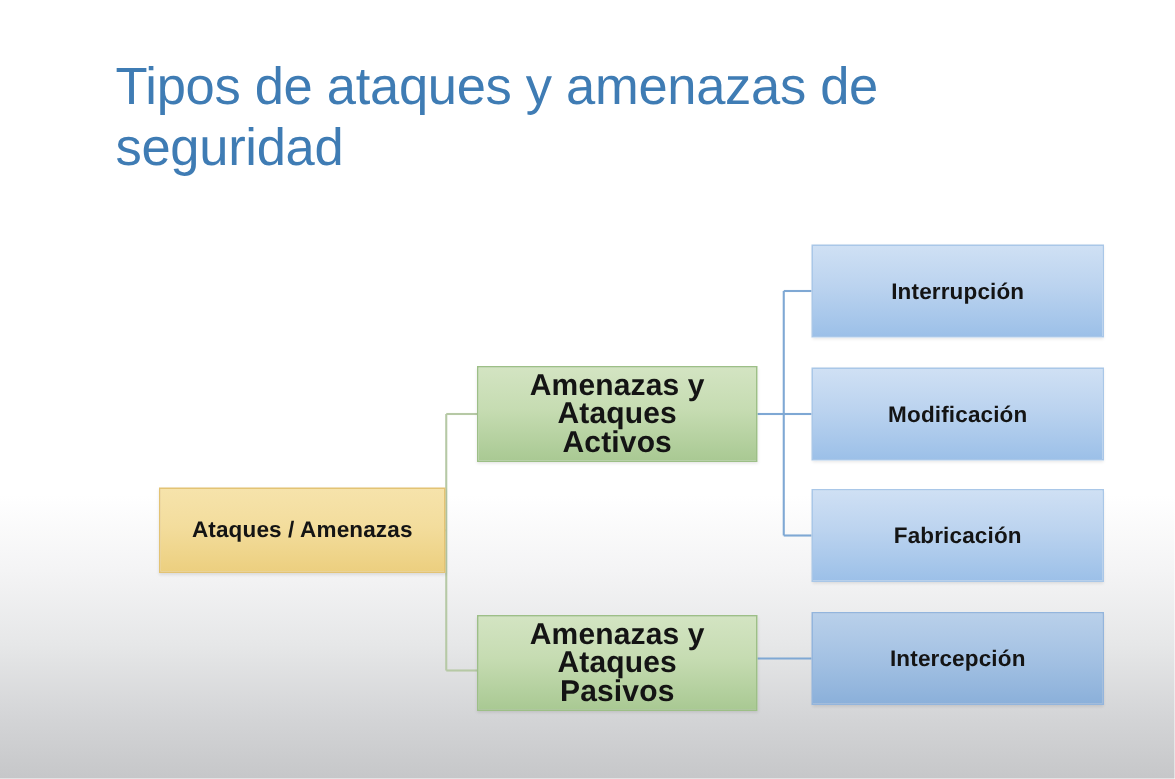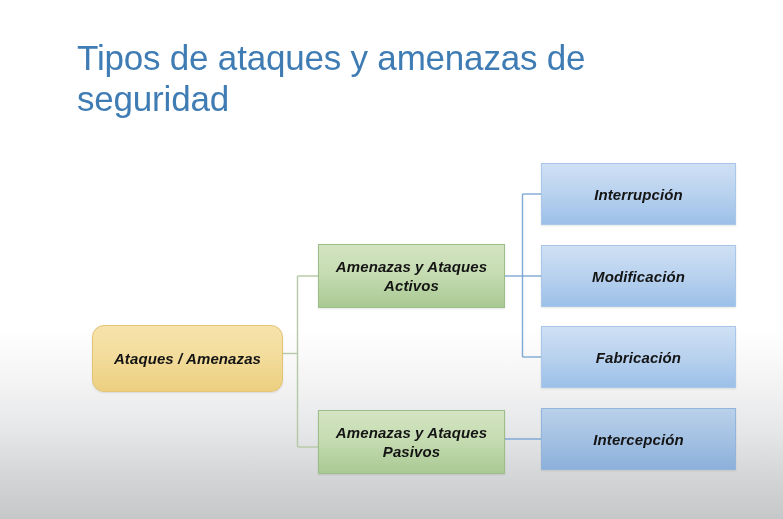--- a/index.html
+++ b/index.html
@@ -70,21 +70,21 @@
   .node-root {
     background: linear-gradient(to bottom, #f6e3ab 0%, #f3dd9d 45%, #eccf7f 100%);
     border: 1px solid #e3c374;
     font-size: 15px;
     box-shadow: 0 1px 2px rgba(0,0,0,0.10);
   }
 
   .node-green {
     background: linear-gradient(to bottom, #d3e4c2 0%, #c6dcb2 45%, #a9c993 100%);
     border: 1px solid #9dbf87;
-    font-size: 15px;
+    font-size: 20px;
     box-shadow: 0 1px 2px rgba(0,0,0,0.10);
     text-align: center;
   }
 
   .node-blue {
     background: linear-gradient(to bottom, #cfe0f4 0%, #bbd3ef 45%, #9cc0e8 100%);
     border: 1px solid #a9c7e8;
     font-size: 15px;
     box-shadow: 0 1px 2px rgba(0,0,0,0.10);
   }
@@ -93,21 +93,20 @@
     background: linear-gradient(to bottom, #b9d0ea 0%, #a6c3e4 45%, #8bb0da 100%);
     border: 1px solid #93b5dd;
     font-size: 15px;
     box-shadow: 0 1px 2px rgba(0,0,0,0.10);
   }
 
   .node-label {
     display: block;
     padding: 0 8px;
     white-space: pre-line;
-    font-style: italic;
   }
 </style>
 </head>
 <body>
 
 <div id="slide">
 
   <div id="title">Tipos de ataques y amenazas de seguridad</div>
 
   <svg id="connectors" viewBox="0 0 783 519" width="783" height="519" aria-hidden="true">
@@ -125,21 +124,21 @@
       <path d="M522.5 194 H 541"></path>
       <path d="M522.5 276 H 541"></path>
       <path d="M522.5 357 H 541"></path>
     </g>
 
     <g stroke="#7fa8d4" stroke-width="1.4" fill="none">
       <path d="M505 439 H 541"></path>
     </g>
   </svg>
 
-  <div class="node node-root" style="left:92px; top:325px; width:191px; height:67px;border-radius:12px;">
+  <div class="node node-root" style="left:106px; top:325px; width:191px; height:57px;">
     <span class="node-label">Ataques / Amenazas</span>
   </div>
 
   <div class="node node-green" style="left:318px; top:244px; width:187px; height:64px;">
     <span class="node-label">Amenazas y Ataques
 Activos</span>
   </div>
 
   <div class="node node-green" style="left:318px; top:410px; width:187px; height:64px;">
     <span class="node-label">Amenazas y Ataques

